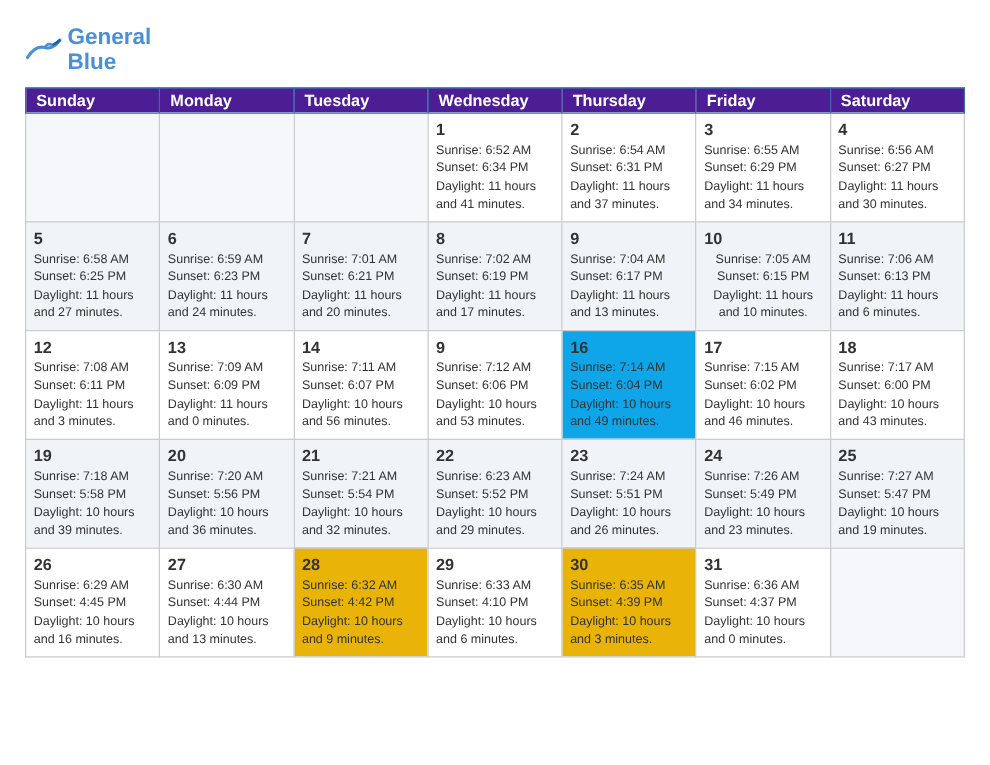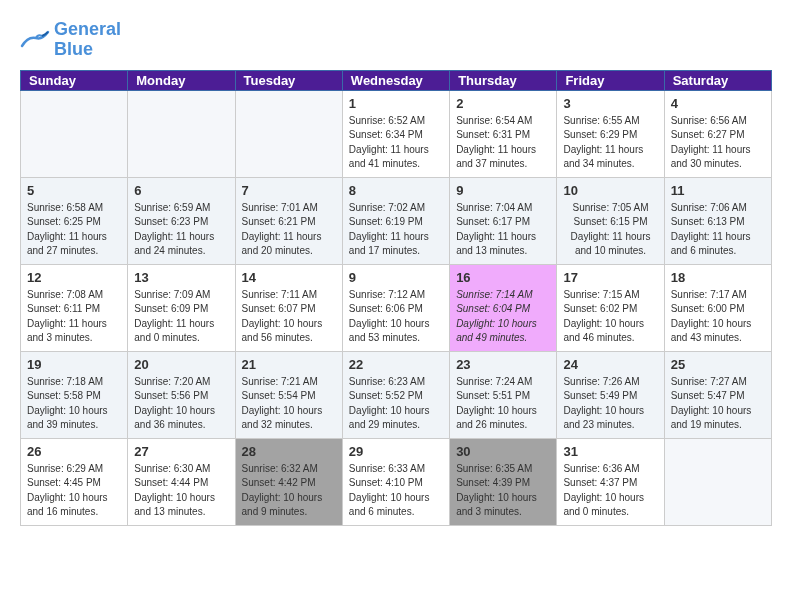--- a/index.html
+++ b/index.html
@@ -233,23 +233,23 @@
 Daylight: 10 hours
 and 56 minutes.</div>
         </td>
         <td style="background: rgb(255, 255, 255);">
           <span class="day-number">9</span>
           <div class="day-info" style="white-space: pre-line;">Sunrise: 7:12 AM
 Sunset: 6:06 PM
 Daylight: 10 hours
 and 53 minutes.</div>
         </td>
-        <td style="background: #f0abfc;">
+        <td style="background: #0ea5e9;">
           <span class="day-number">16</span>
-          <div class="day-info" style="white-space: pre-line; font-style: italic;">Sunrise: 7:14 AM
+          <div class="day-info" style="white-space: pre-line;">Sunrise: 7:14 AM
 Sunset: 6:04 PM
 Daylight: 10 hours
 and 49 minutes.</div>
         </td>
         <td style="background: rgb(255, 255, 255);">
           <span class="day-number">17</span>
           <div class="day-info" style="white-space: pre-line;">Sunrise: 7:15 AM
 Sunset: 6:02 PM
 Daylight: 10 hours
 and 46 minutes.</div>
@@ -321,35 +321,35 @@
 Daylight: 10 hours
 and 16 minutes.</div>
         </td>
         <td style="background: rgb(255, 255, 255);">
           <span class="day-number">27</span>
           <div class="day-info" style="white-space: pre-line;">Sunrise: 6:30 AM
 Sunset: 4:44 PM
 Daylight: 10 hours
 and 13 minutes.</div>
         </td>
-        <td style="background: #a3a3a3;">
+        <td style="background: #eab308;">
           <span class="day-number">28</span>
           <div class="day-info" style="white-space: pre-line;">Sunrise: 6:32 AM
 Sunset: 4:42 PM
 Daylight: 10 hours
 and 9 minutes.</div>
         </td>
         <td style="background: rgb(255, 255, 255);">
           <span class="day-number">29</span>
           <div class="day-info" style="white-space: pre-line;">Sunrise: 6:33 AM
 Sunset: 4:10 PM
 Daylight: 10 hours
 and 6 minutes.</div>
         </td>
-        <td style="background: #a3a3a3;">
+        <td style="background: #eab308;">
           <span class="day-number">30</span>
           <div class="day-info" style="white-space: pre-line;">Sunrise: 6:35 AM
 Sunset: 4:39 PM
 Daylight: 10 hours
 and 3 minutes.</div>
         </td>
         <td style="background: rgb(255, 255, 255);">
           <span class="day-number">31</span>
           <div class="day-info" style="white-space: pre-line;">Sunrise: 6:36 AM
 Sunset: 4:37 PM

